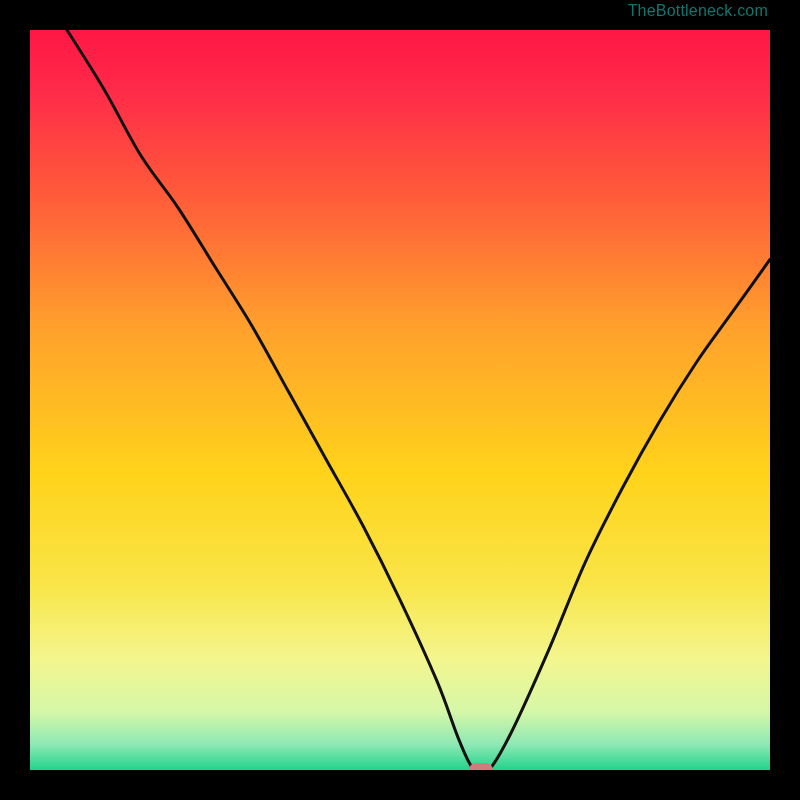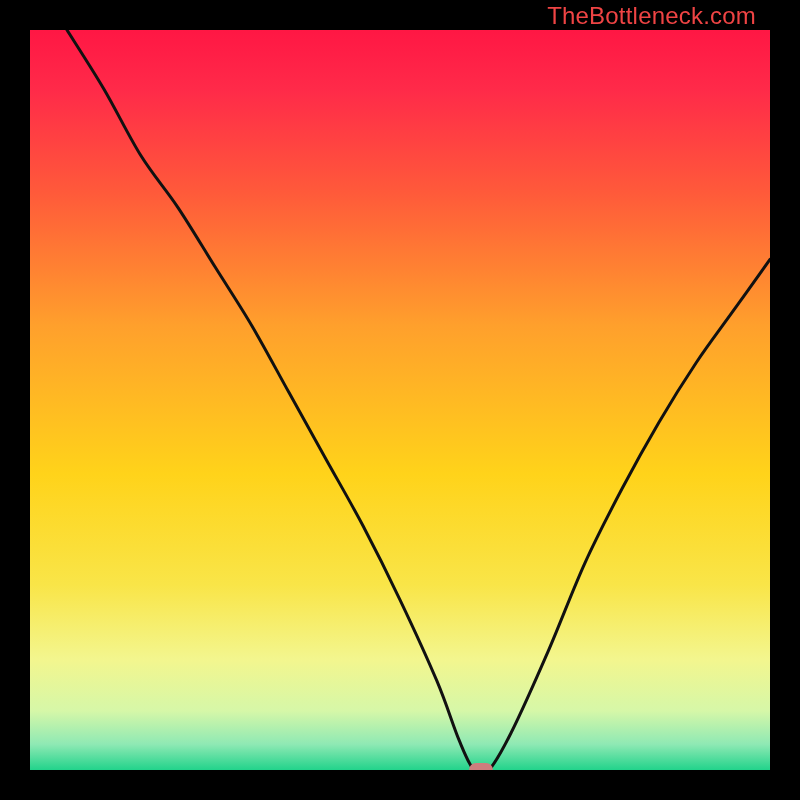--- a/index.html
+++ b/index.html
@@ -28,23 +28,23 @@
   .gradient-bg {
     position: absolute;
     left: 0;
     top: 0;
     width: 100%;
     height: 100%;
   }
   .watermark {
     position: absolute;
     top: 2px;
-    right: 44px;
-    color: #ef4444;
-    font-size: 24px;
+    right: 32px;
+    color: #0f766e;
+    font-size: 16px;
     font-weight: 500;
     letter-spacing: 0.2px;
   }
   svg.curve {
     position: absolute;
     left: 0;
     top: 0;
     width: 100%;
     height: 100%;
   }

